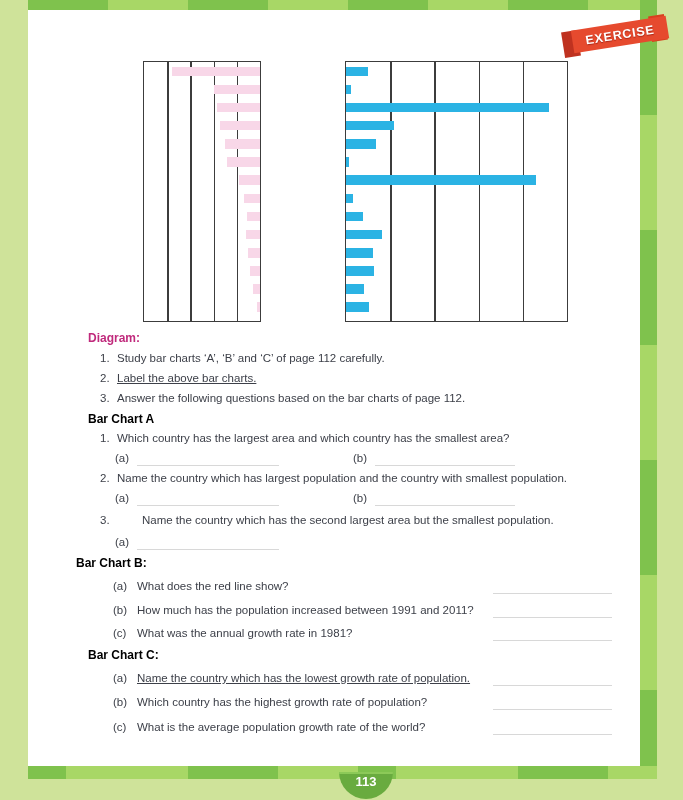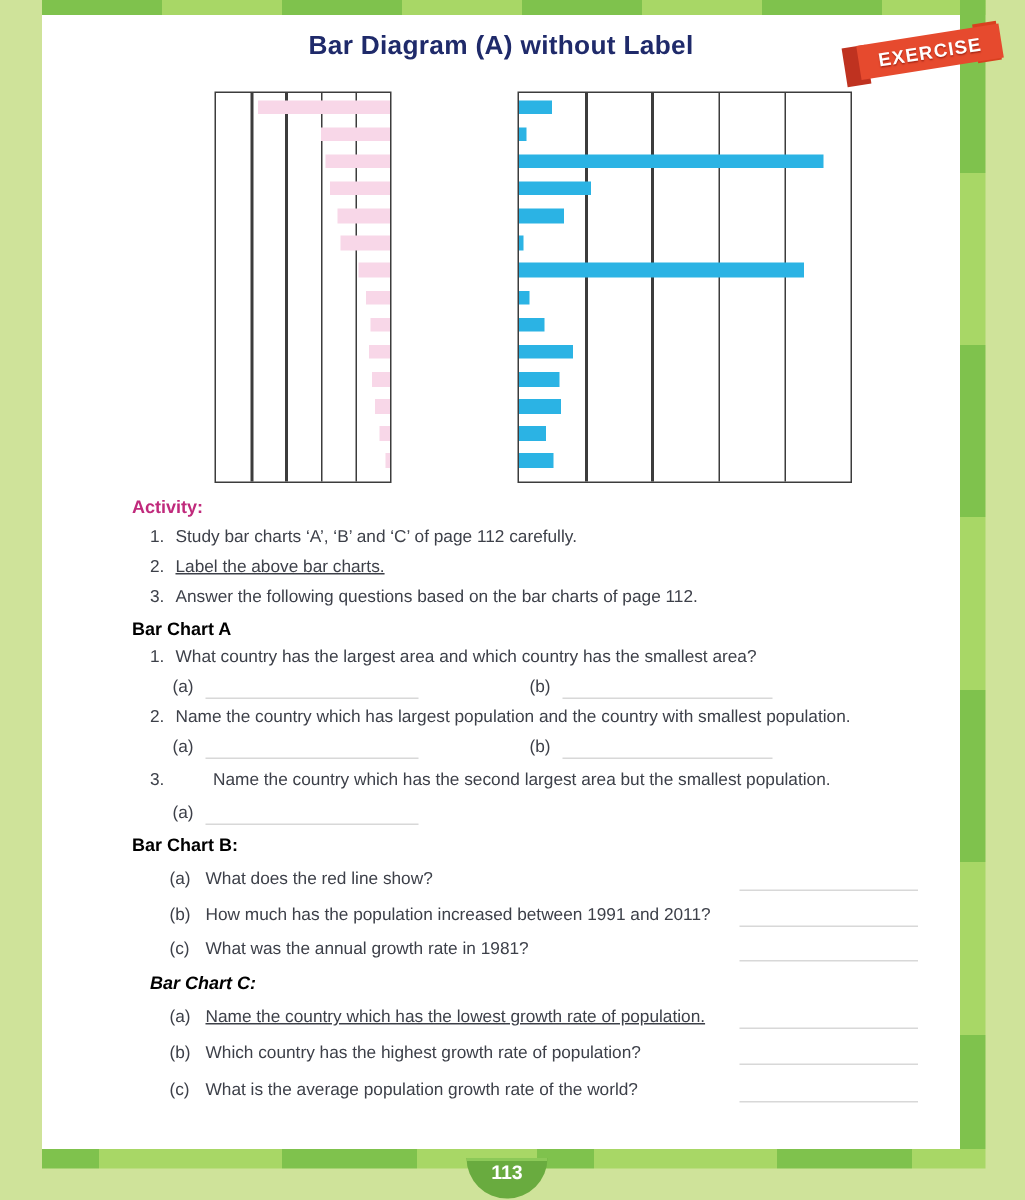--- a/index.html
+++ b/index.html
@@ -30,34 +30,33 @@
   .chart-left{left:143px;width:118px;}
   .chart-right{left:345px;width:223px;}
   .gridline{position:absolute;top:0;bottom:0;width:1.5px;background:#3c3c3c;z-index:1;}
   .bar{position:absolute;height:9.5px;z-index:2;}
   
   .t{position:absolute;font-size:11.5px;color:#3d4049;white-space:nowrap;}
   .heading{position:absolute;font-size:12px;font-weight:bold;color:#000000;white-space:nowrap;}
   .activity-heading{position:absolute;font-size:12px;font-weight:bold;color:#c02a7c;}
   .blank-line{position:absolute;height:13px;border-bottom:1.5px solid #d8d8d8;}
   
-  .page-tab{position:absolute;left:311px;top:772px;width:54px;height:27px;background:#69ab3f;
+  .page-tab{position:absolute;left:339px;top:772px;width:54px;height:27px;background:#69ab3f;
     border-radius:0 0 54px 54px;color:#fff;font-weight:bold;font-size:13px;text-align:center;
     line-height:20px;box-shadow:inset 0 2px 0 #8cc958;}
 </style>
 </head>
 <body>
 
 <div class="canvas">
   <div class="page"></div>
   <div class="strip strip-top"></div>
   <div class="strip strip-right"></div>
   <div class="strip strip-bottom"></div>
 
-  <div class="page-title">Bar Diagram (A) without Label</div>
 
   <div class="ribbon-tail"></div>
   <div class="ribbon-tail-right"></div>
   <div class="ribbon">
     <span>EXERCISE</span>
   </div>
 
   <div class="chart chart-left" id="chart-left">
     <div class="gridline" style="left:20%"></div>
     <div class="gridline" style="left:40%"></div>
@@ -92,56 +91,56 @@
       <div class="bar" style="top: 113.4px; width: 86%; background: rgb(43, 179, 228); left: 0px;"></div>
       <div class="bar" style="top: 131.55px; width: 3.2%; background: rgb(43, 179, 228); left: 0px;"></div>
       <div class="bar" style="top: 149.7px; width: 7.8%; background: rgb(43, 179, 228); left: 0px;"></div>
       <div class="bar" style="top: 167.85px; width: 16.4%; background: rgb(43, 179, 228); left: 0px;"></div>
       <div class="bar" style="top: 186px; width: 12%; background: rgb(43, 179, 228); left: 0px;"></div>
       <div class="bar" style="top: 204.15px; width: 12.8%; background: rgb(43, 179, 228); left: 0px;"></div>
       <div class="bar" style="top: 222.3px; width: 8.2%; background: rgb(43, 179, 228); left: 0px;"></div>
       <div class="bar" style="top: 240.45px; width: 10.4%; background: rgb(43, 179, 228); left: 0px;"></div>
     </div>
 
-  <div class="activity-heading" style="left:88px;top:331px">Activity:</div>
+  <div class="activity-heading" style="left:88px;top:331px">Diagram:</div>
   <div id="flow-content">
       <div class="t" style="top: 352px; left: 100px;">1.</div>
       <div class="t" style="top: 352px; left: 117px;">Study bar charts ‘A’, ‘B’ and ‘C’ of page 112 carefully.</div>
       <div class="t" style="top: 372px; left: 100px;">2.</div>
       <div class="t" style="top: 372px; left: 117px; text-decoration: underline;">Label the above bar charts.</div>
       <div class="t" style="top: 392px; left: 100px;">3.</div>
       <div class="t" style="top: 392px; left: 117px; text-align: center;">Answer the following questions based on the bar charts of page 112.</div>
       <div class="heading" style="top: 412px; left: 88px;">Bar Chart A</div>
       <div class="t" style="top: 432px; left: 100px;">1.</div>
-      <div class="t" style="top: 432px; left: 117px;">What country has the largest area and which country has the smallest area?</div>
+      <div class="t" style="top: 432px; left: 117px;">Which country has the largest area and which country has the smallest area?</div>
       <div class="t" style="top: 452px; left: 115px;">(a)</div>
       <div class="blank-line" style="top: 452px; left: 137px; width: 142px;"></div>
       <div class="t" style="top: 452px; left: 353px;">(b)</div>
       <div class="blank-line" style="top: 452px; left: 375px; width: 140px;"></div>
       <div class="t" style="top: 472px; left: 100px;">2.</div>
       <div class="t" style="top: 472px; left: 117px;">Name the country which has largest population and the country with smallest population.</div>
       <div class="t" style="top: 492px; left: 115px;">(a)</div>
       <div class="blank-line" style="top: 492px; left: 137px; width: 142px;"></div>
       <div class="t" style="top: 492px; left: 353px;">(b)</div>
       <div class="blank-line" style="top: 492px; left: 375px; width: 140px;"></div>
       <div class="t" style="top: 514px; left: 100px;">3.</div>
       <div class="t" style="top: 514px; left: 117px; margin-left: 25px;">Name the country which has the second largest area but the smallest population.</div>
       <div class="t" style="top: 536px; left: 115px;">(a)</div>
       <div class="blank-line" style="top: 536px; left: 137px; width: 142px;"></div>
-      <div class="heading" style="top: 556px; left: 88px;">Bar Chart B:</div>
+      <div class="heading" style="top: 556px; left: 76px;">Bar Chart B:</div>
       <div class="t" style="top: 580px; left: 113px;">(a)</div>
       <div class="t" style="top: 580px; left: 137px;">What does the red line show?</div>
       <div class="blank-line" style="top: 580px; left: 493px; width: 119px;"></div>
       <div class="t" style="top: 604px; left: 113px;">(b)</div>
       <div class="t" style="top: 604px; left: 137px;">How much has the population increased between 1991 and 2011?</div>
       <div class="blank-line" style="top: 604px; left: 493px; width: 119px;"></div>
       <div class="t" style="top: 627px; left: 113px;">(c)</div>
       <div class="t" style="top: 627px; left: 137px;">What was the annual growth rate in 1981?</div>
       <div class="blank-line" style="top: 627px; left: 493px; width: 119px;"></div>
-      <div class="heading" style="top: 648px; left: 100px; font-style: italic;">Bar Chart C:</div>
+      <div class="heading" style="top: 648px; left: 88px;">Bar Chart C:</div>
       <div class="t" style="top: 672px; left: 113px;">(a)</div>
       <div class="t" style="top: 672px; left: 137px; text-decoration: underline;">Name the country which has the lowest growth rate of population.</div>
       <div class="blank-line" style="top: 672px; left: 493px; width: 119px;"></div>
       <div class="t" style="top: 696px; left: 113px;">(b)</div>
       <div class="t" style="top: 696px; left: 137px;">Which country has the highest growth rate of population?</div>
       <div class="blank-line" style="top: 696px; left: 493px; width: 119px;"></div>
       <div class="t" style="top: 721px; left: 113px;">(c)</div>
       <div class="t" style="top: 721px; left: 137px;">What is the average population growth rate of the world?</div>
       <div class="blank-line" style="top: 721px; left: 493px; width: 119px;"></div>
     </div>

